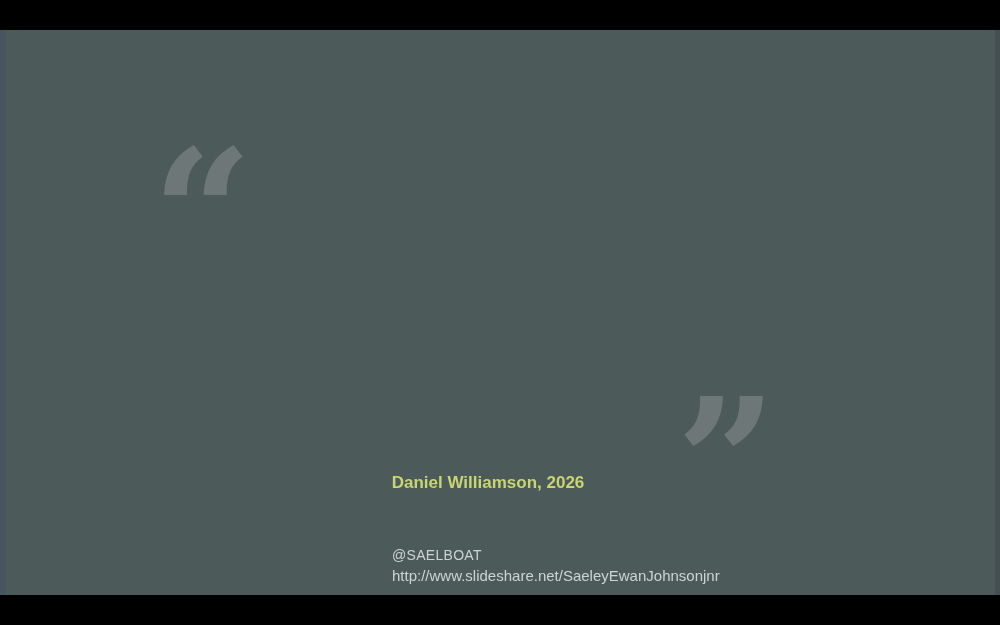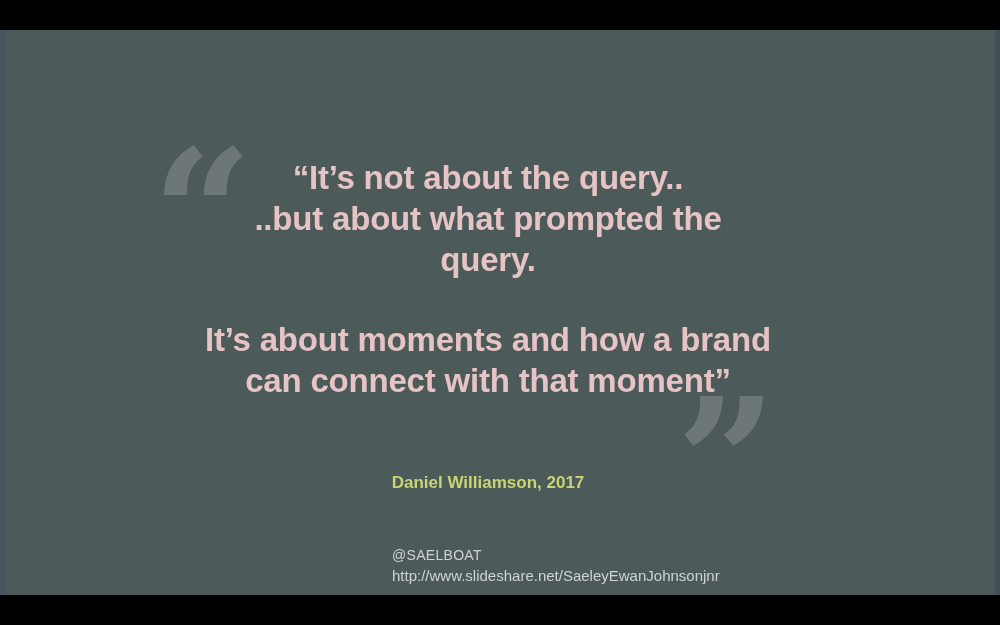--- a/index.html
+++ b/index.html
@@ -142,32 +142,22 @@
 
   <div class="slide-canvas">
 
     <div class="edge-strip-left"></div>
     <div class="edge-strip-right"></div>
 
     <div class="quote-glyph quote-open">“</div>
 
     <div class="quote-glyph quote-close">”</div>
 
-    <div class="quote-block">
-      <div class="quote-line">“It’s not about the query..</div>
-      <div class="quote-line">..but about what prompted the</div>
-      <div class="quote-line">query.</div>
 
-      <div class="quote-para-gap"></div>
-
-      <div class="quote-line">It’s about moments and how a brand</div>
-      <div class="quote-line">can connect with that moment”</div>
-    </div>
-
-    <div class="attribution">Daniel Williamson, 2017</div>
+    <div class="attribution">Daniel Williamson, 2026</div>
 
     <div class="footer">
       <div class="footer-handle">@SAELBOAT</div>
       <div class="footer-url">http://www.slideshare.net/SaeleyEwanJohnsonjnr</div>
     </div>
 
   </div>
 
   <div class="letterbox-bottom"></div>
 

